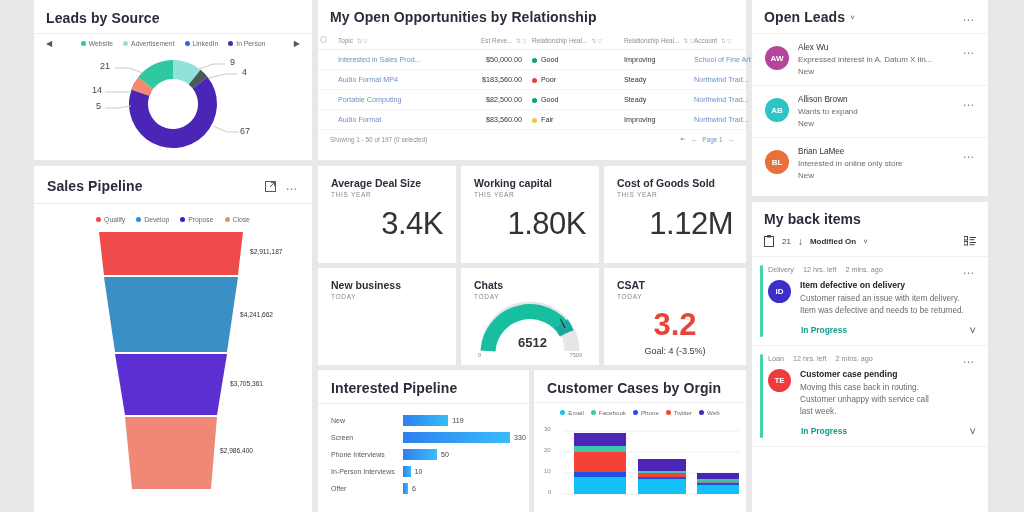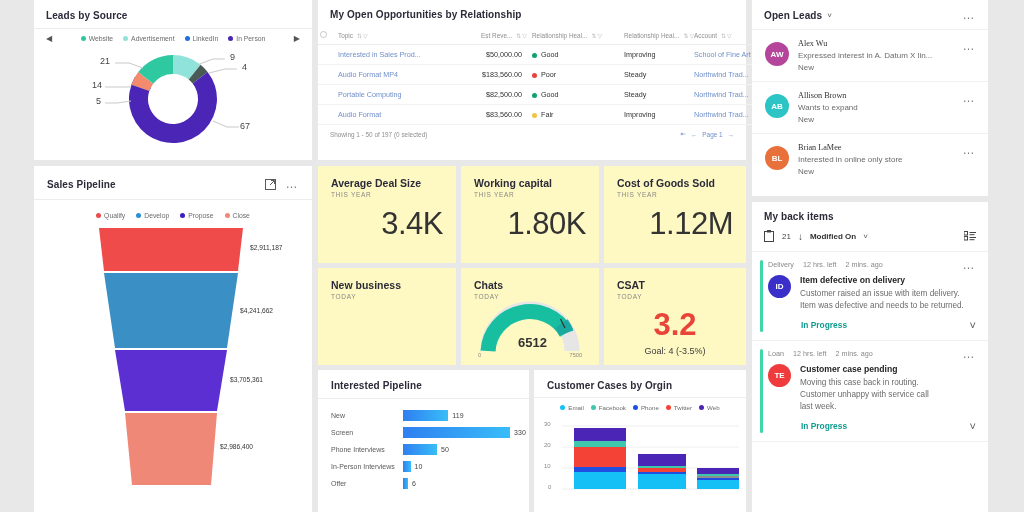--- a/index.html
+++ b/index.html
@@ -6,21 +6,21 @@
   html, body {
     width: 1024px; height: 512px;
     font-family: "Liberation Sans", sans-serif;
     background: #e8e8e8;
     overflow: hidden;
     color: #323130;
   }
   #app { position: relative; width: 1024px; height: 512px; }
 
   .card { position: absolute; background: #ffffff; }
-  .card-title { font-size: 10px; font-weight: bold; color: #2b2b3a; letter-spacing: .1px; }
+  .card-title { font-size: 14px; font-weight: bold; color: #2b2b3a; letter-spacing: .1px; }
   .card-sub { font-size: 6.5px; color: #8a8886; letter-spacing: .7px; text-transform: uppercase; margin-top: 2px; }
   .hr { height: 1px; background: #ededed; width: 100%; }
   .dots { color: #7a7a7a; font-size: 12px; letter-spacing: 1.5px; line-height: 1; cursor: pointer; }
 
   
   #leads { left: 34px; top: 0px; width: 278px; height: 160px; }
   #leads .hd { padding: 10px 12px 7px 12px; }
   .legendbar { display: flex; align-items: center; padding: 5px 8px 0 8px; }
   .arrow { color: #555; font-size: 8px; padding: 0 4px; cursor: pointer; }
   .legend-items { flex: 1; display: flex; justify-content: center; gap: 10px; }
@@ -52,21 +52,21 @@
     padding: 5px 12px 0 12px; font-size: 6.4px; color: #8f8f8f; }
   .pager { display: flex; align-items: center; gap: 5px; color: #6f8fc9; }
 
   
   #openleads { left: 752px; top: 0px; width: 236px; height: 196px; }
   #openleads .hd { display: flex; align-items: center; justify-content: space-between; padding: 9px 12px 8px 12px; }
   .chev { font-size: 8px; color: #555; margin-left: 5px; }
   .lead { display: flex; align-items: flex-start; gap: 9px; padding: 9px 12px 9px 13px; border-top: 1px solid #f0f0f0; position: relative; }
   .avatar { width: 24px; height: 24px; border-radius: 50%; color: #fff; font-size: 8px;
     display: flex; align-items: center; justify-content: center; flex-shrink: 0; font-weight: 600; margin-top: 3px; }
-  .lead-name { font-size: 8.2px; color: #333; font-family: Liberation Serif, serif; }
+  .lead-name { font-size: 8.2px; color: #333; }
   .lead-desc { font-size: 8px; color: #6b6b6b; margin-top: 3px; white-space: nowrap; overflow: hidden; text-overflow: ellipsis; max-width: 150px; }
   .lead-status { font-size: 8px; color: #6b6b6b; margin-top: 3px; }
   .lead .dots { position: absolute; right: 12px; top: 10px; }
 
   
   #workitems { left: 752px; top: 202px; width: 236px; height: 310px; }
   #workitems .hd { padding: 9px 12px 4px 12px; }
   .wi-toolbar { display: flex; align-items: center; gap: 7px; padding: 4px 12px 9px 12px; font-size: 8px; color: #333; border-bottom: 1px solid #f0f0f0; }
   .wi-count { font-size: 8px; color: #444; }
   .wi-sort { font-weight: bold; font-size: 8px; }
@@ -81,21 +81,21 @@
   .wi-status { font-size: 8.4px; color: #0f9b8e; font-weight: 600; }
   .wi .dots { position: absolute; right: 12px; top: 7px; }
 
   
   #pipeline { left: 34px; top: 166px; width: 278px; height: 432px; }
   #pipeline .hd { display: flex; align-items: center; justify-content: space-between; padding: 12px 13px 9px 13px; }
   #pipeline .hd-icons { display: flex; align-items: center; gap: 10px; }
   .funnel-legend { display: flex; justify-content: center; gap: 11px; padding: 12px 0 4px 0; }
 
   
-  .kpi { background: #fef9c3; }
+  .kpi { background: #ffffff; }
   .kpi .t { font-size: 10.5px; font-weight: bold; color: #2b2b3a; }
   .kpi-value { font-size: 31px; font-weight: 300; color: #333; text-align: right; letter-spacing: -.5px; }
   #k1 { left: 318px; top: 166px; width: 138px; height: 97px; }
   #k2 { left: 461px; top: 166px; width: 138px; height: 97px; }
   #k3 { left: 604px; top: 166px; width: 142px; height: 97px; }
   .kpi-inner { padding: 11px 13px 0 13px; }
 
   #g1 { left: 318px; top: 268px; width: 138px; height: 97px; }
   #g2 { left: 461px; top: 268px; width: 138px; height: 97px; }
   #g3 { left: 604px; top: 268px; width: 142px; height: 97px; }

